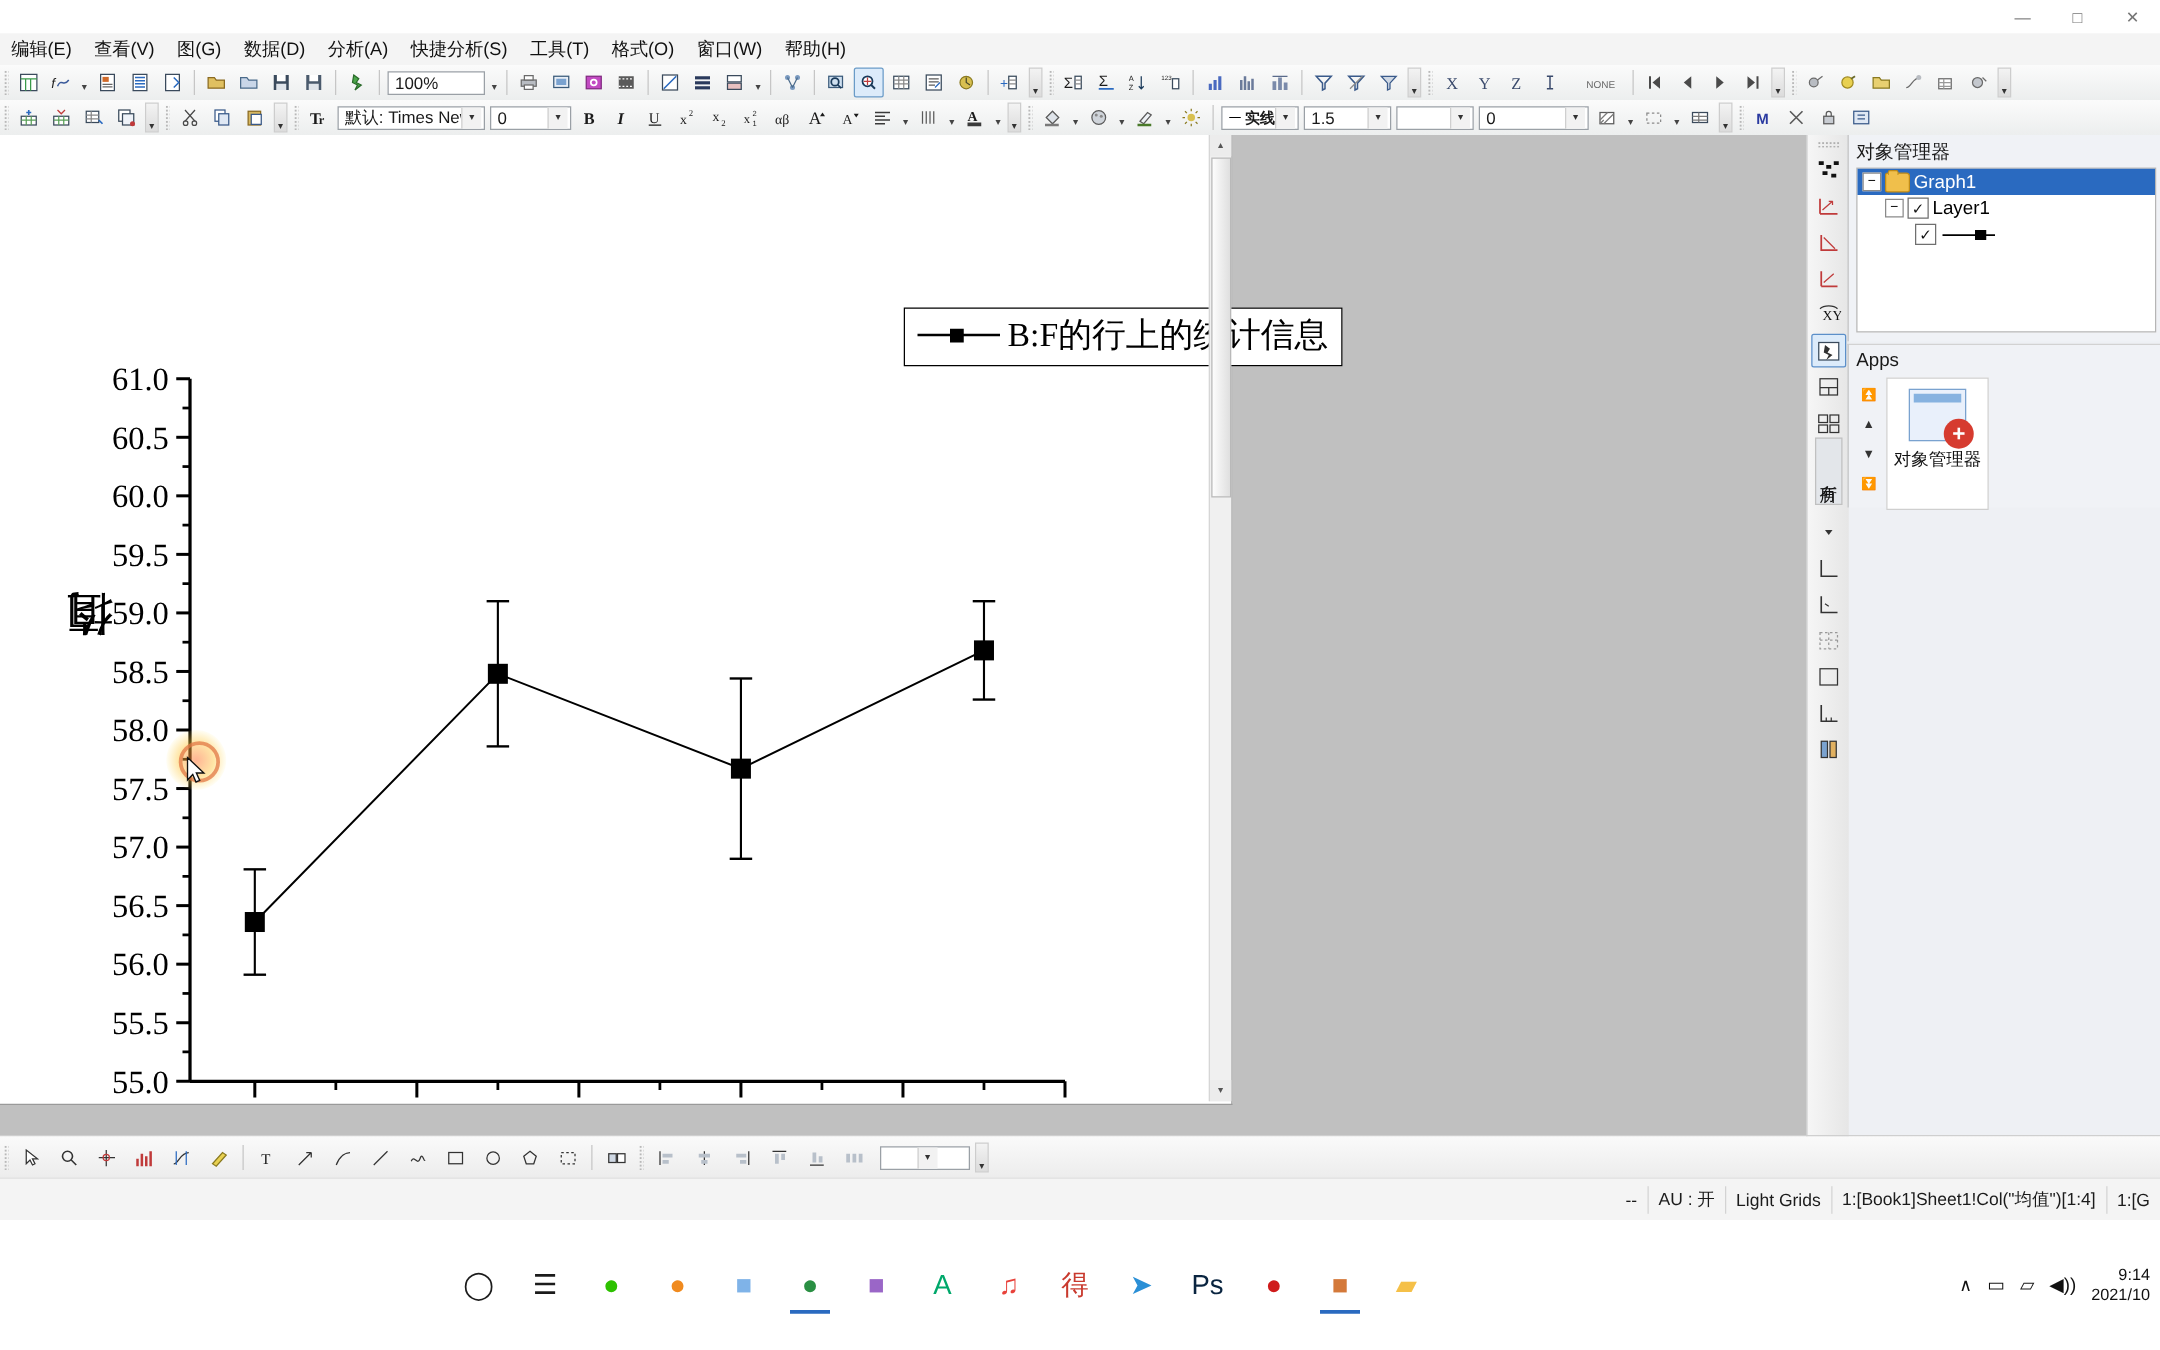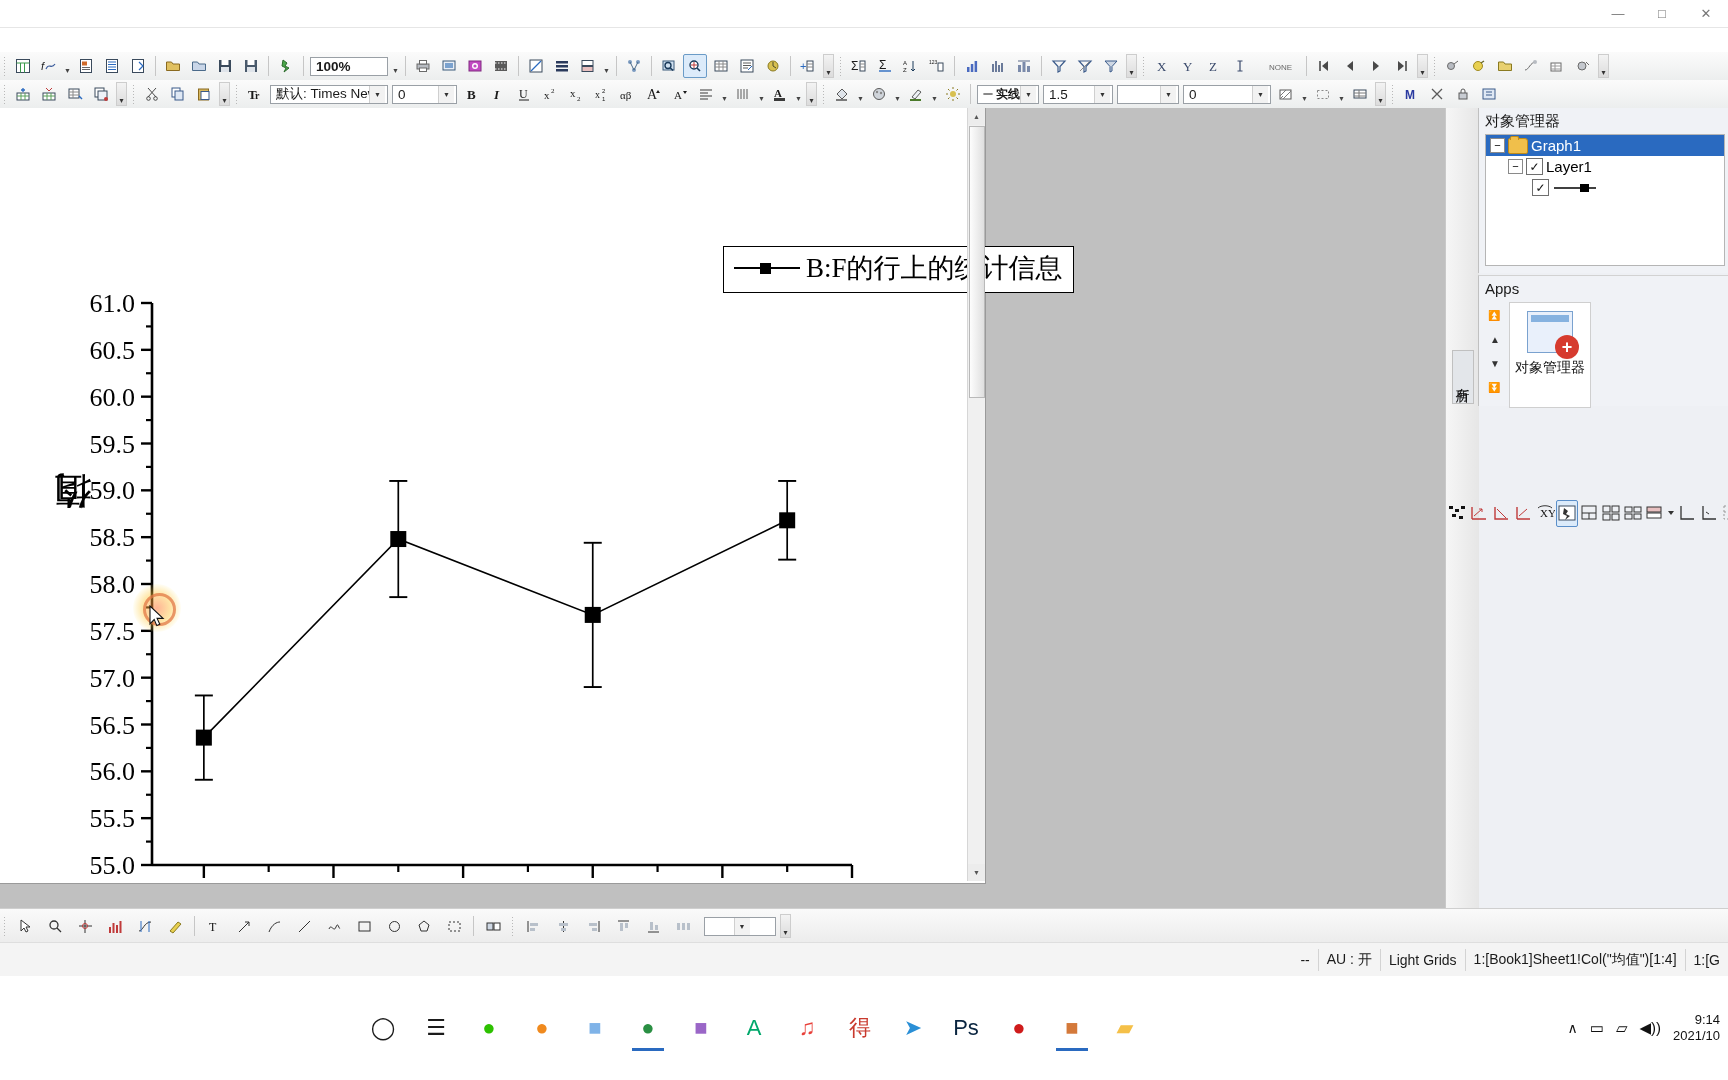--- a/index.html
+++ b/index.html
@@ -111,21 +111,21 @@
   }
   .cursor .ring{position:absolute;left:10px;top:9px;width:27px;height:27px;border-radius:50%;
     border:3px solid rgba(225,120,70,.75);}
   .arrow{position:absolute;left:149px;top:497px;width:16px;height:24px;}
 
   
   .rightzone{position:absolute;left:1445px;top:108px;width:283px;height:800px;background:#eef0f4;}
   .vtoolbar{
     position:absolute;left:1445px;top:108px;width:33px;height:800px;
     background:linear-gradient(90deg,#f6f6f6,#e6e6e6);border-left:1px solid #c9c9c9;
-    display:flex;flex-direction:row;align-items:center;padding-top:5px;
+    display:flex;flex-direction:column;align-items:center;padding-top:5px;
   }
   .vgrip{width:18px;height:5px;margin-bottom:3px;
     background-image:radial-gradient(#b0b0b0 36%,transparent 37%);background-size:3px 3px;}
   .vbtn{width:26px;height:25px;margin:1px 0;display:flex;align-items:center;justify-content:center;
     border:1px solid transparent;border-radius:2px;}
   .vbtn.sel{background:#dcebfa;border:1px solid #5b8fc9;}
 
   .objmgr{position:absolute;left:1478px;top:108px;width:250px;height:165px;background:#f0f2f6;
     border-left:1px solid #c0c0c0;}
   .panel-title{font-size:15px;color:#1a1a1a;padding:4px 6px;}
@@ -188,20 +188,32 @@
 <div class="app">
 
   <div class="titlebar">
     <div class="winbtns">
       <div class="winbtn">—</div>
       <div class="winbtn">□</div>
       <div class="winbtn">✕</div>
     </div>
   </div>
 
+  <div class="menubar" id="menubar">
+      <div class="menuitem">编辑(E)</div>
+      <div class="menuitem">查看(V)</div>
+      <div class="menuitem">图(G)</div>
+      <div class="menuitem">数据(D)</div>
+      <div class="menuitem">分析(A)</div>
+      <div class="menuitem">快捷分析(S)</div>
+      <div class="menuitem">工具(T)</div>
+      <div class="menuitem">格式(O)</div>
+      <div class="menuitem">窗口(W)</div>
+      <div class="menuitem">帮助(H)</div>
+    </div>
 
   <div class="toolbar tb1">
     <div class="grip"></div>
     <div class="tbtn">
       <svg width="16" height="16" viewBox="0 0 16 16">
           <rect x="1.5" y="1.5" width="13" height="13" fill="#fff" stroke="#3a4a5c"></rect>
           <path d="M1.5 5h13M5.5 5v9.5M9.5 5v9.5" stroke="#3a9a4a" stroke-width="1"></path>
         </svg>
     </div>
     <div class="tbtn">
@@ -255,21 +267,21 @@
           <rect x="4" y="9" width="8" height="5" fill="#dfe4ea"></rect>
         </svg>
     </div>
     <div class="sep"></div>
     <div class="tbtn">
       <svg width="16" height="16" viewBox="0 0 16 16">
           <path d="M5 2l4 3-2 3 4 2-5 4 2-4-4-2z" fill="#4aa64a" stroke="#2a6a2a"></path>
         </svg>
     </div>
     <div class="sep"></div>
-    <div class="combo" style="width:78px;font-weight:bold;">
+    <div class="combo" style="width:78px;">
       <div class="cval">100%</div>
     </div>
     <div class="drop">▼</div>
     <div class="sep"></div>
     <div class="tbtn">
       <svg width="16" height="16" viewBox="0 0 16 16">
           <rect x="2" y="6" width="12" height="5" fill="#b8bcc2" stroke="#6a6a6a"></rect>
           <rect x="4.5" y="2.5" width="7" height="3.5" fill="#fff" stroke="#6a6a6a"></rect>
           <rect x="4.5" y="10" width="7" height="3.5" fill="#fff" stroke="#6a6a6a"></rect>
         </svg>

